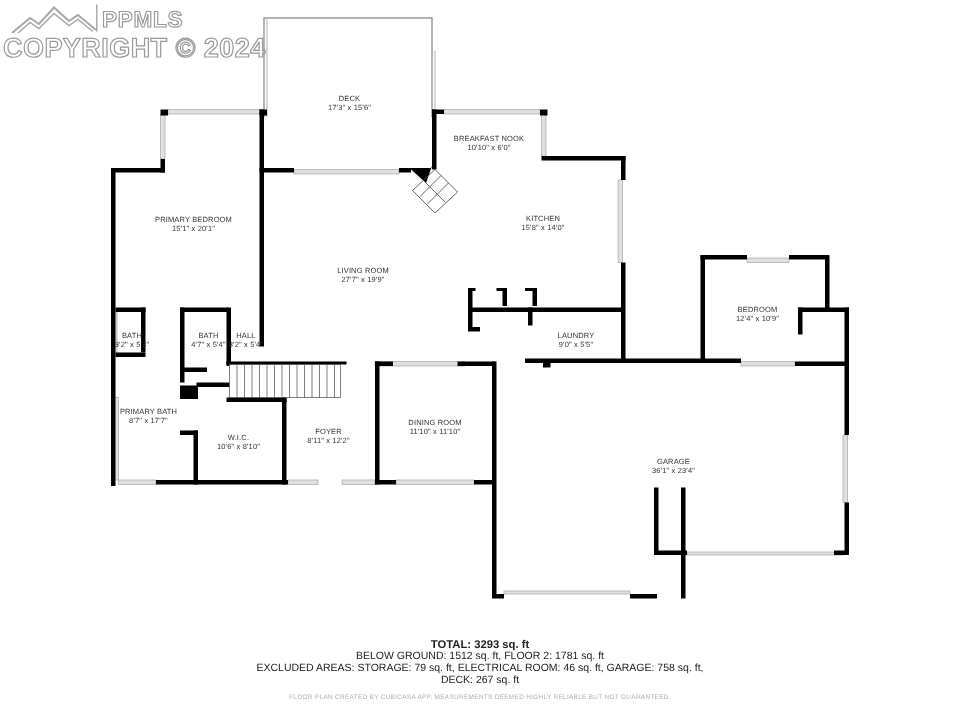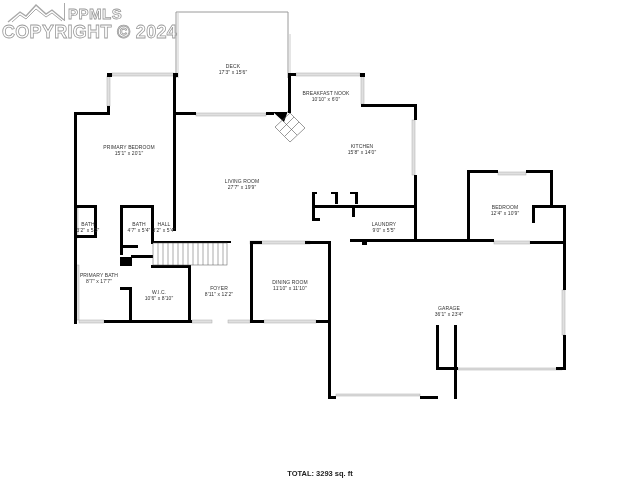--- a/index.html
+++ b/index.html
@@ -6,21 +6,21 @@
     body { width: 640px; height: 479px; position: relative; overflow: hidden; font-family: "Liberation Sans", sans-serif; }
     .watermark { position: absolute; left: 0; top: 0; width: 140px; height: 40px; }
     .wm-logo { position: absolute; left: 6px; top: 2px; }
     .wm-brand { position: absolute; left: 68px; top: 5px; font-size: 15px; font-weight: bold; color: #ffffff; letter-spacing: 0.5px;
       -webkit-text-stroke: 0.8px #9a9a9a; font-family: "Liberation Sans", sans-serif; }
     .wm-copy { position: absolute; left: 2px; top: 22px; font-size: 18px; font-weight: bold; color: #ffffff; letter-spacing: 0.3px;
       -webkit-text-stroke: 0.8px #9a9a9a; white-space: nowrap; font-family: "Liberation Sans", sans-serif; }
     .wm-bar { position: absolute; left: 64px; top: 3px; width: 1px; height: 18px; background: #aaaaaa; }
     svg.plan { position: absolute; left: 0; top: 0; }
     .room-label { position: absolute; text-align: center; font-size: 5px; line-height: 6px; color: #333333; transform: translateX(-50%); white-space: nowrap; letter-spacing: 0.1px; }
-    .summary { position: absolute; left: 0; width: 640px; text-align: center; color: #222222; margin-top: 44px; }
+    .summary { position: absolute; left: 0; width: 640px; text-align: center; color: #222222; }
     .sum-total { top: 425px; font-size: 7.5px; font-weight: bold; }
     .sum-line { font-size: 7px; }
     .sum-1 { top: 434px; }
     .sum-2 { top: 442px; }
     .sum-3 { top: 450px; }
     .sum-credit { top: 462px; font-size: 4.3px; color: #b0b0b0; letter-spacing: 0.2px; }
   </style>
 </head>
 <body>
 

